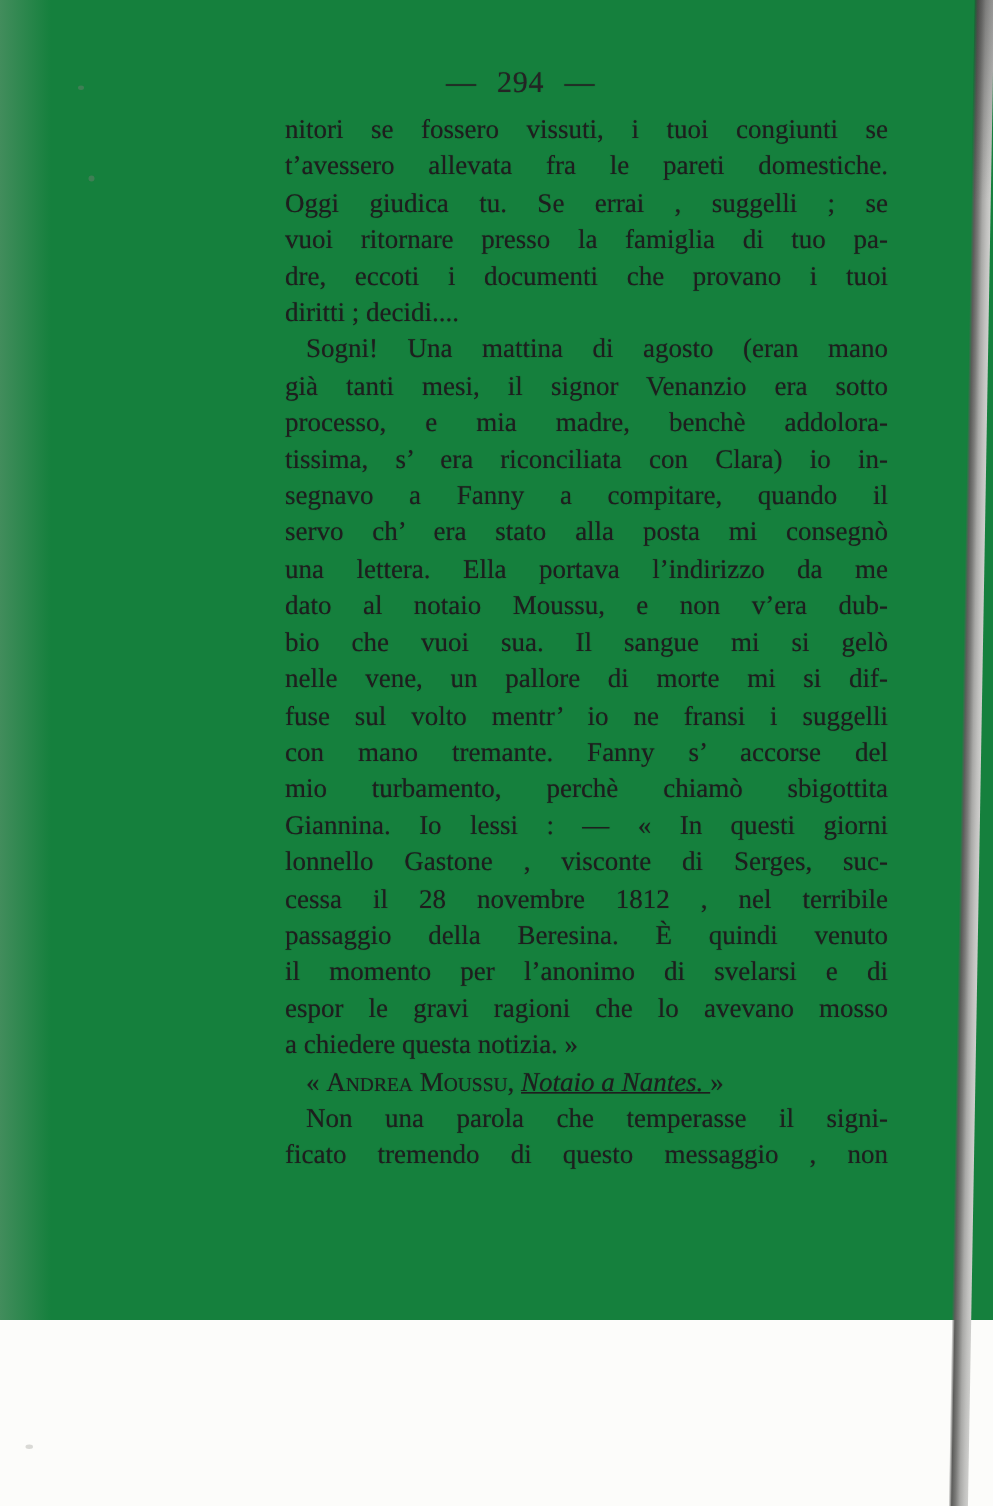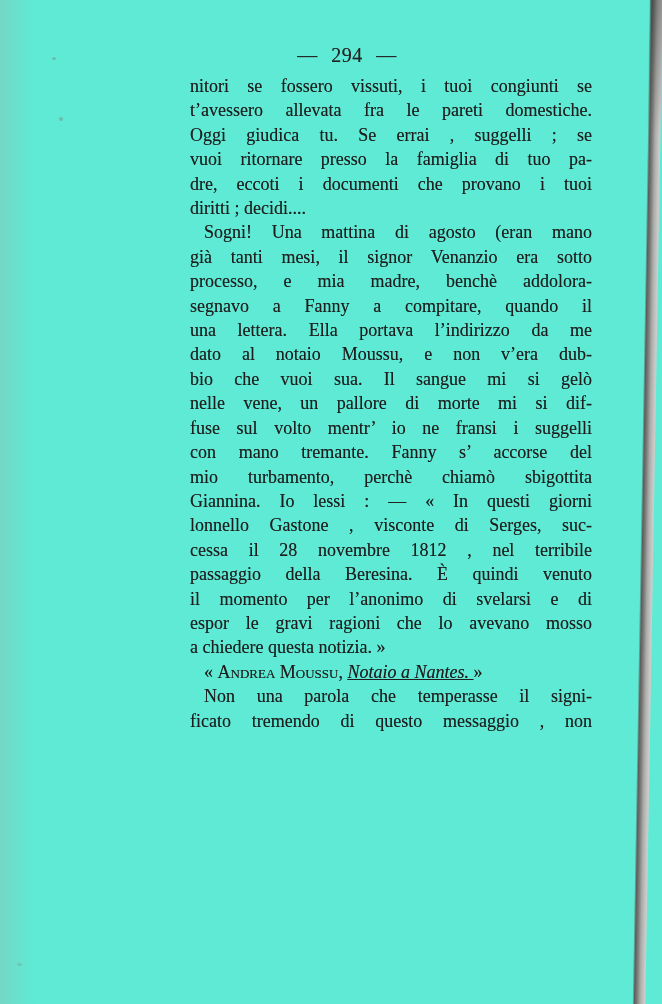--- a/index.html
+++ b/index.html
@@ -7,22 +7,22 @@
     padding: 0;
     width: 662px;
     height: 1004px;
     overflow: hidden;
     background: #fcfcfa;
     font-family: "Liberation Serif", serif;
   }
   .sheet {
     position: relative;
     width: 662px;
-    height: 1004px;
-    background: #5eead4;
+    height: 880px;
+    background: #15803d;
   }
   
   .left-shade {
     position: absolute;
     left: 0; top: 0;
     width: 34px; height: 100%;
     background: linear-gradient(to right, rgba(170,170,164,0.30), rgba(170,170,164,0.0));
   }
   
   .edge-shadow {
@@ -101,21 +101,23 @@
     <div class="line">nitori se fossero vissuti, i tuoi congiunti se</div>
     <div class="line">t’avessero allevata fra le pareti domestiche.</div>
     <div class="line">Oggi giudica tu. Se errai , suggelli ; se</div>
     <div class="line">vuoi ritornare presso la famiglia di tuo pa-</div>
     <div class="line">dre, eccoti i documenti che provano i tuoi</div>
     <div class="line pend">diritti ; decidi....</div>
 
     <div class="line ind">Sogni! Una mattina di agosto (eran mano</div>
     <div class="line">già tanti mesi, il signor Venanzio era sotto</div>
     <div class="line">processo, e mia madre, benchè addolora-</div>
+    <div class="line">tissima, s’ era riconciliata con Clara) io in-</div>
     <div class="line">segnavo a Fanny a compitare, quando il</div>
+    <div class="line">servo ch’ era stato alla posta mi consegnò</div>
     <div class="line">una lettera. Ella portava l’indirizzo da me</div>
     <div class="line">dato al notaio Moussu, e non v’era dub-</div>
     <div class="line">bio che vuoi sua. Il sangue mi si gelò</div>
     <div class="line">nelle vene, un pallore di morte mi si dif-</div>
     <div class="line">fuse sul volto mentr’ io ne fransi i suggelli</div>
     <div class="line">con mano tremante. Fanny s’ accorse del</div>
     <div class="line">mio turbamento, perchè chiamò sbigottita</div>
     <div class="line">Giannina. Io lessi : — « In questi giorni</div>
     <div class="line">lonnello Gastone , visconte di Serges, suc-</div>
     <div class="line">cessa il 28 novembre 1812 , nel terribile</div>

